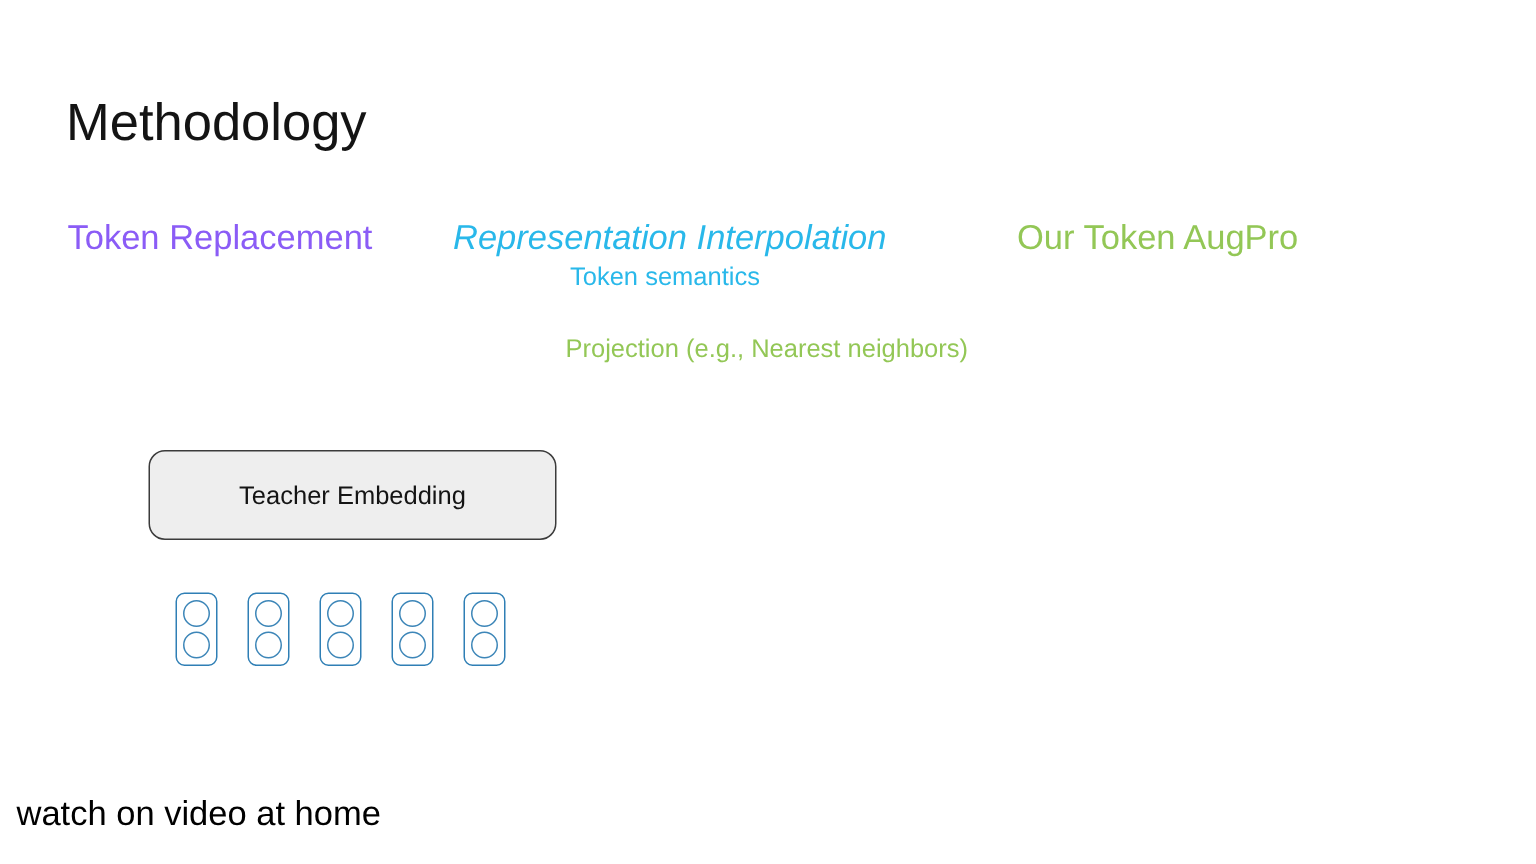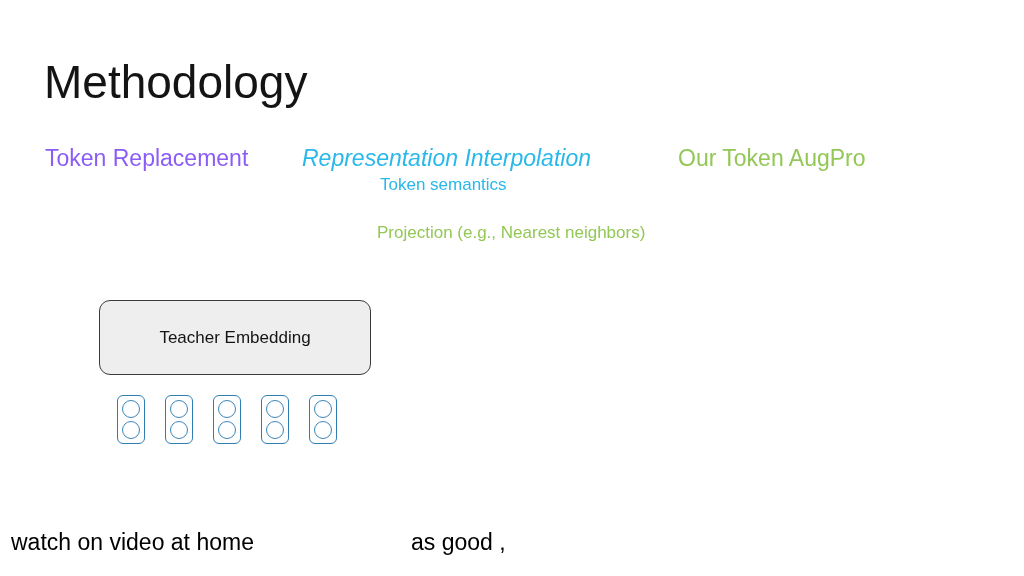--- a/index.html
+++ b/index.html
@@ -17,21 +17,21 @@
     height: 576px;
     background: #ffffff;
     overflow: hidden;
   }
 
   
   #slide-title {
     position: absolute;
     left: 44px;
     top: 61px;
-    font-size: 46px;
+    font-size: 35px;
     line-height: 42px;
     font-weight: normal;
     color: #141414;
     white-space: nowrap;
   }
 
   
   .approach-heading {
     position: absolute;
     font-size: 23px;
@@ -64,21 +64,21 @@
     white-space: nowrap;
     margin-left: 36px;
   }
 
   
   #teacher-embedding-box {
     position: absolute;
     left: 99px;
     top: 300px;
     width: 272px;
-    height: 75px;
+    height: 60px;
     box-sizing: border-box;
     background: #eeeeee;
     border: 1px solid #3b3b3b;
     border-radius: 11px;
     display: flex;
     align-items: center;
     justify-content: center;
   }
   #teacher-embedding-label {
     font-size: 17px;
@@ -165,15 +165,14 @@
       <span class="token-dot"></span>
       <span class="token-dot"></span>
     </div>
     <div class="token-glyph">
       <span class="token-dot"></span>
       <span class="token-dot"></span>
     </div>
   </div>
 
   <div id="caption-left" class="caption-text">watch on video at home</div>
-  <div id="caption-right" class="caption-text">as good ,</div>
 
 </div>
 
 </body></html>

